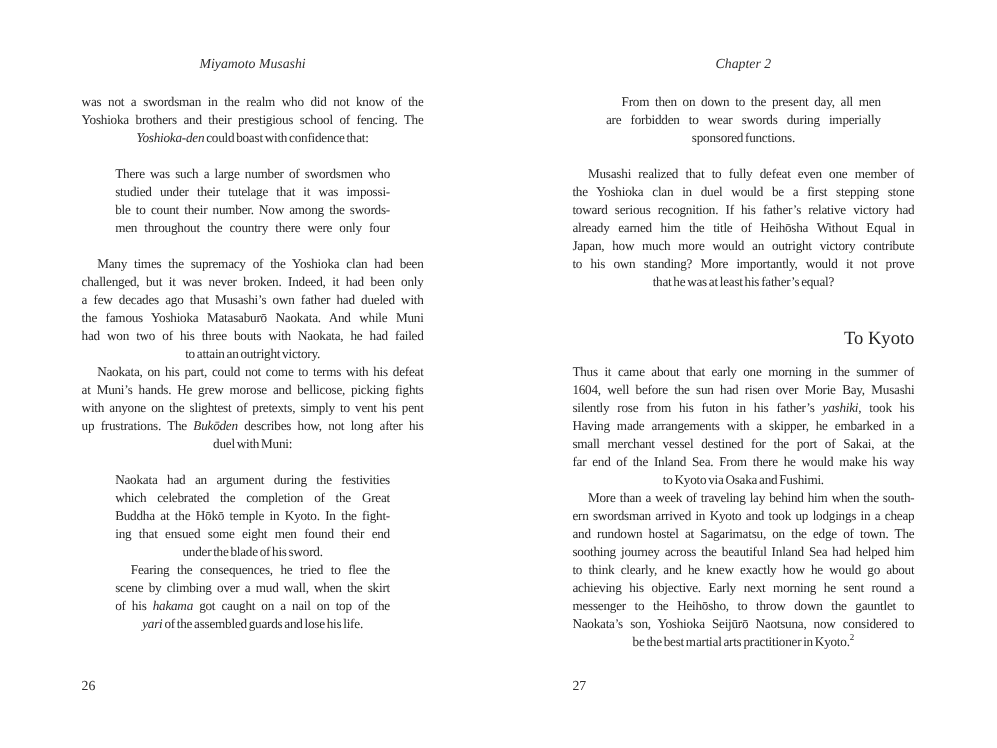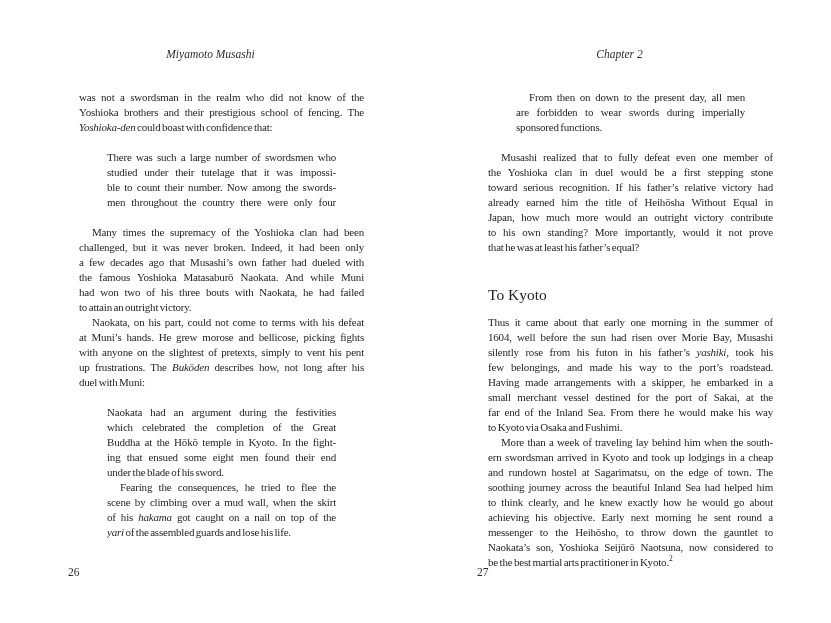--- a/index.html
+++ b/index.html
@@ -3,30 +3,30 @@
 <meta charset="utf-8">
 <style>
   html, body { margin:0; padding:0; width:831px; height:623px; overflow:hidden; }
   body { background:#ffffff; font-family:"Liberation Serif", "DejaVu Serif", serif; color:#262626; }
   .spread { position:relative; width:831px; height:468px; background:#ffffff; }
   .col { position:absolute; top:0; width:285px; height:623px; }
   .col-left { left:68px; }
   .col-right { left:477px;text-decoration:underline; }
   .runhead { position:absolute; top:48px; left:0; right:0; text-align:center;
              font-style:italic; font-size:11.5px; line-height:13px; color:#2d2d2d; }
-  .content { position:absolute; top:90px; left:0; width:285px;margin-left:11px; }
+  .content { position:absolute; top:78px; left:0; width:285px; }
   .block { font-size:11px; line-height:15px; letter-spacing:-0.2px; word-spacing:-1px; }
   .block.mt { margin-top:15px; }
   .block.quote { margin-left:28px; width:229px; }
   .tl { text-align:justify; height:15px; overflow:hidden; }
   .tl::after { content:""; display:inline-block; width:100%; height:0; vertical-align:top; }
-  .tl.last { text-align:left; }
+  .tl.last { text-align:center; }
   .tl.last::after { content:none; }
   .tl.ind { text-indent:13px; }
-  .section-heading { text-align:left; font-size:15.5px; line-height:21px; height:21px;
+  .section-heading { text-align:right; font-size:15.5px; line-height:21px; height:21px;
                      margin-top:29px; margin-bottom:10px; letter-spacing:0; color:#242424; }
   .pagenum { position:absolute; top:566px; left:0; right:0; text-align:left;
              font-size:11.5px; color:#2d2d2d; }
   i { font-style:italic; }
   sup { font-size:7.5px; line-height:0; vertical-align:super; letter-spacing:0; }
 </style>
 </head>
 <body>
 
 <div class="spread">
@@ -95,21 +95,20 @@
             <div class="tl">to his own standing? More importantly, would it not prove</div>
             <div class="tl last">that he was at least his father’s equal?</div>
           </div>
         </div>
       <div class="section-heading">To Kyoto</div>
       <div>
           <div class="block">
             <div class="tl">Thus it came about that early one morning in the summer of</div>
             <div class="tl">1604, well before the sun had risen over Morie Bay, Musashi</div>
             <div class="tl">silently rose from his futon in his father’s <i>yashiki</i>, took his</div>
-            <div class="tl">few belongings, and made his way to the port’s roadstead.</div>
             <div class="tl">Having made arrangements with a skipper, he embarked in a</div>
             <div class="tl">small merchant vessel destined for the port of Sakai, at the</div>
             <div class="tl">far end of the Inland Sea. From there he would make his way</div>
             <div class="tl last">to Kyoto via Osaka and Fushimi.</div>
           </div>
           <div class="block">
             <div class="tl ind">More than a week of traveling lay behind him when the south-</div>
             <div class="tl">ern swordsman arrived in Kyoto and took up lodgings in a cheap</div>
             <div class="tl">and rundown hostel at Sagarimatsu, on the edge of town. The</div>
             <div class="tl">soothing journey across the beautiful Inland Sea had helped him</div>

